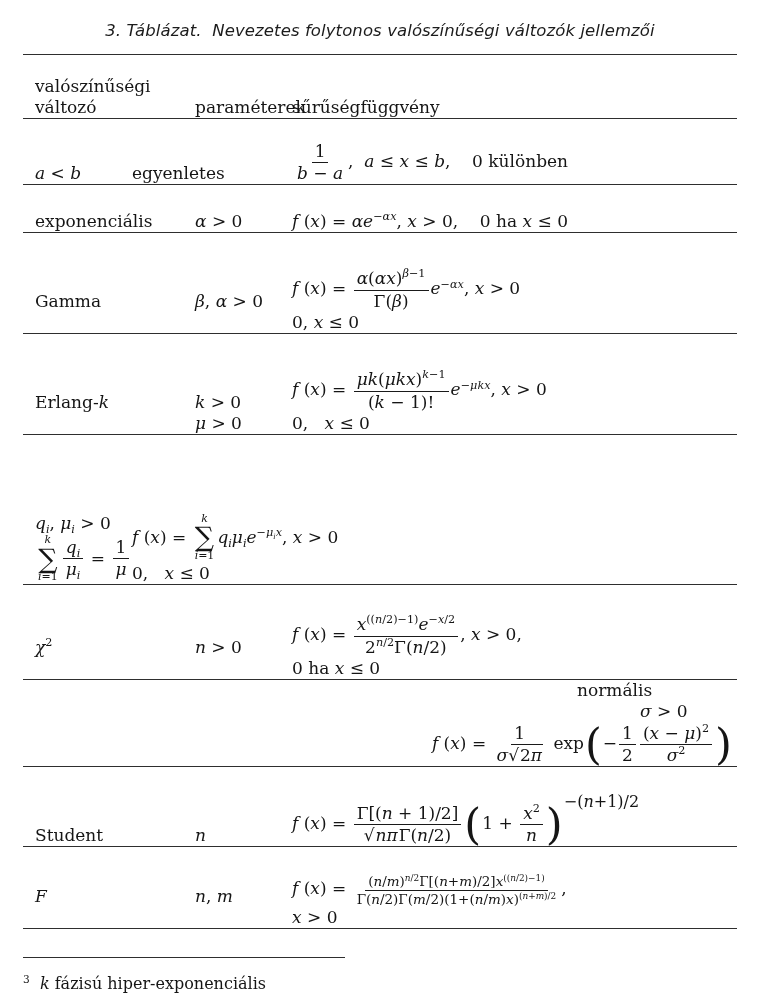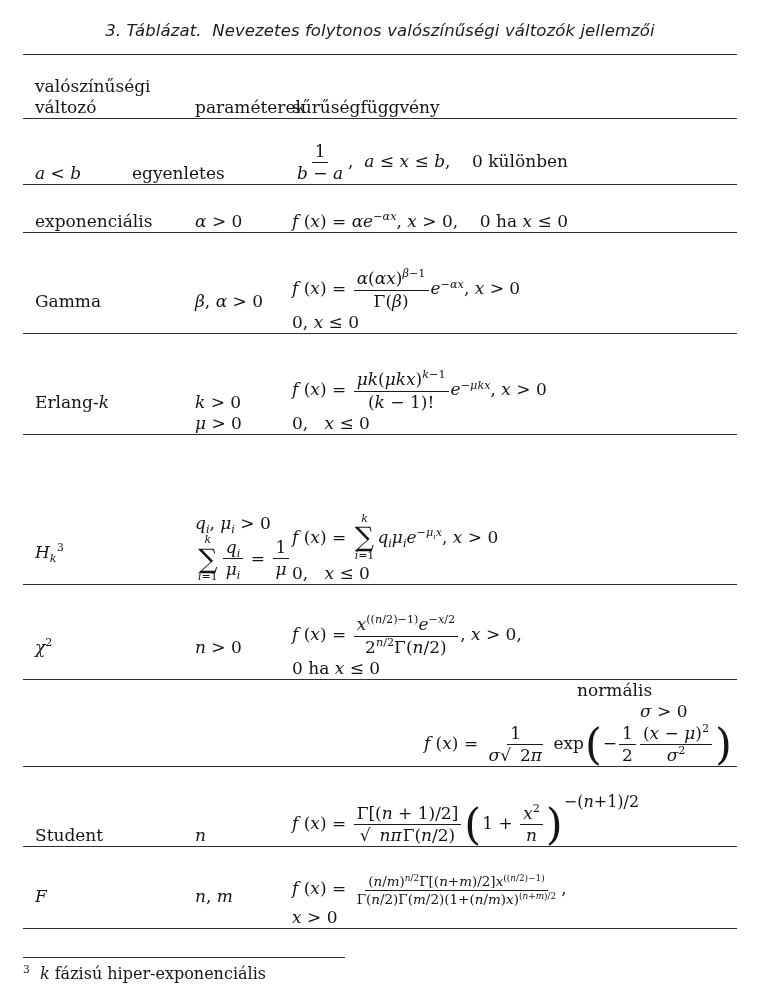--- a/index.html
+++ b/index.html
@@ -57,31 +57,31 @@
   .frac .fn{border-bottom:1.1px solid #1a1a1a;padding:0 3px;}
   .frac .fd{padding:0 3px;}
   .frac.small{font-size:13.5px;line-height:1.2;}
   .sum{
     display:inline-flex;flex-direction:column;align-items:center;
     vertical-align:middle;line-height:1;margin:0 3px;
   }
   .sum .lt,.sum .lb{font-size:11px;line-height:1.15;}
   .sum .op{font-size:27px;line-height:.92;font-style:normal;}
   .sqrt{white-space:nowrap;}
-  .sqrt .rad{border-top:1.2px solid #1a1a1a;padding:0 1px;margin-left:8px;}
+  .sqrt .rad{border-top:1.2px solid #1a1a1a;padding:0 1px;}
   .bp{
     font-size:255%;font-style:normal;vertical-align:middle;
     line-height:0;padding:0 1px;font-weight:300;
   }
   .hexp{font-size:16px;vertical-align:22px;line-height:0;}
 
   .footnote{
     margin:28px 0 0 23px;width:322px;
     border-top:1.4px solid #2e2e2e;
-    padding-top:6px;font-size:16px;
+    padding-top:16px;font-size:16px;
   }
 </style>
 </head>
 <body>
 
 <div class="page">
   <div class="title">3. Táblázat.&nbsp; Nevezetes folytonos valószínűségi változók jellemzői</div>
   <div class="table" id="tbl">
       <div class="row">
         <div class="cell c1">
@@ -150,24 +150,20 @@
         </div>
         <div class="cell c3">
           <div class="line"><i>f</i> (<i>x</i>) = <span class="frac">
               <span class="fn"><i>μ</i><i>k</i>(<i>μ</i><i>k</i><i>x</i>)<sup><i>k</i>−1</sup></span>
               <span class="fd">(<i>k</i> − 1)!</span>
             </span><i>e</i><sup>−<i>μ</i><i>k</i><i>x</i></sup>, <i>x</i> &gt; 0</div>
           <div class="line">0,&nbsp;&nbsp; <i>x</i> ≤ 0</div>
         </div>
       </div>
       <div class="row">
-        <div class="cell c1">
-          <div class="line"><i>H</i><sub><i>k</i></sub><sup>3</sup></div>
-          <div class="line">&nbsp;</div>
-        </div>
         <div class="cell c2">
           <div class="line"><i>q</i><sub><i>i</i></sub>, <i>μ</i><sub><i>i</i></sub> &gt; 0</div>
           <div class="line"><span class="sum">
               <span class="lt"><i>k</i></span>
               <span class="op">∑</span>
               <span class="lb"><i>i</i>=1</span>
             </span><span class="frac">
               <span class="fn"><i>q</i><sub><i>i</i></sub></span>
               <span class="fd"><i>μ</i><sub><i>i</i></sub></span>
             </span> = <span class="frac">

